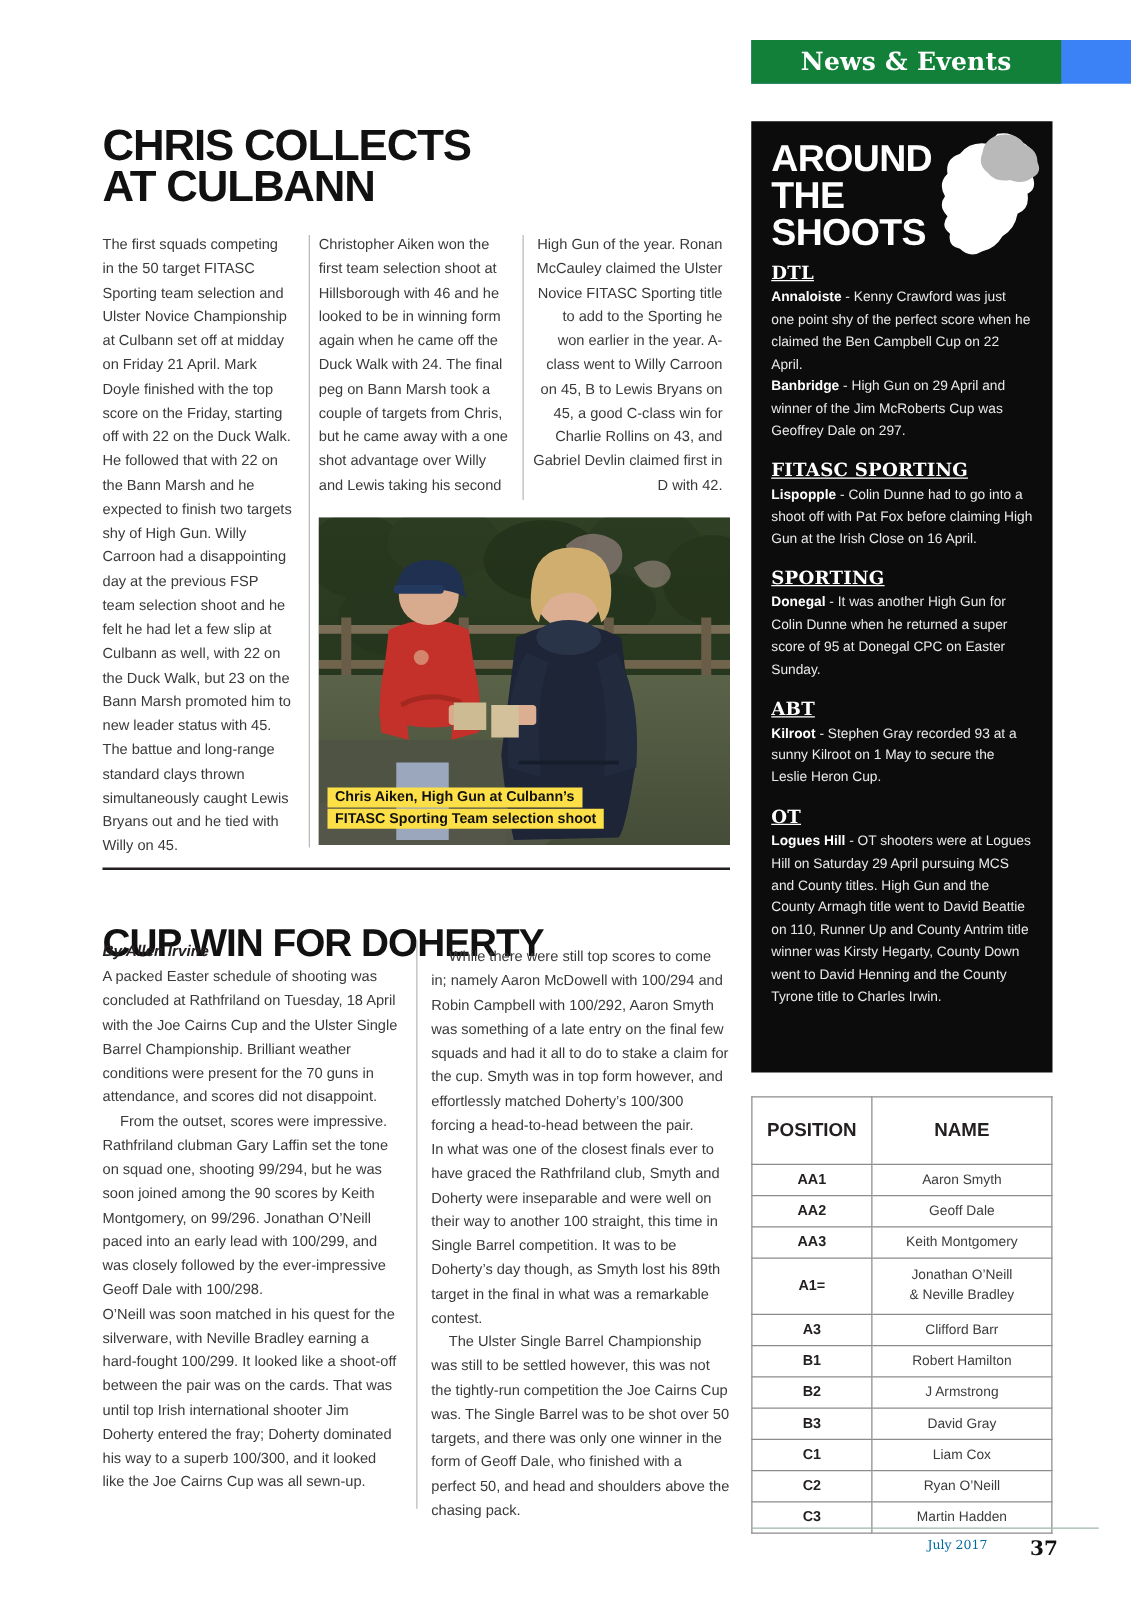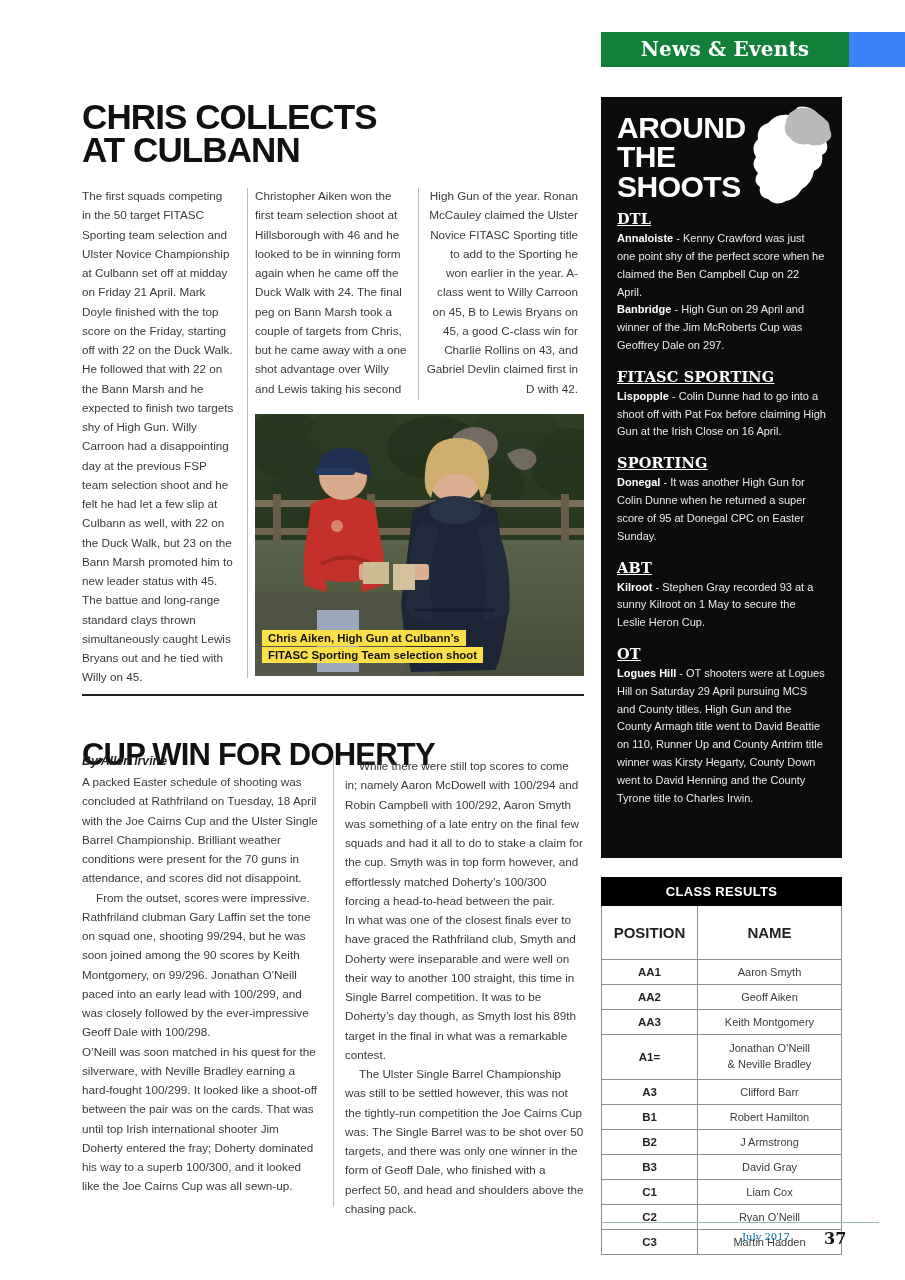--- a/index.html
+++ b/index.html
@@ -421,35 +421,32 @@
   <div class="shoot-cat">ABT</div>
   <p class="shoot-body"><b>Kilroot</b><span> - Stephen Gray recorded 93 at a sunny Kilroot on 1 May to secure the Leslie Heron Cup.</span></p>
 
   <div class="shoot-cat">OT</div>
   <p class="shoot-body"><b>Logues Hill</b><span> - OT shooters were at Logues Hill on Saturday 29 April pursuing MCS and County titles. High Gun and the County Armagh title went to David Beattie on 110, Runner Up and County Antrim title winner was Kirsty Hegarty, County Down went to David Henning and the County Tyrone title to Charles Irwin.</span></p>
 </div>
 
 <table class="results-table">
   <thead>
     <tr>
-      <th class="table-title" colspan="2">CLASS RESULTS</th>
-    </tr>
-    <tr>
       <th class="col-head">POSITION</th>
       <th class="col-head">NAME</th>
     </tr>
   </thead>
   <tbody>
     <tr>
         <td class="pos">AA1</td>
         <td>Aaron Smyth</td>
       </tr>
     <tr>
         <td class="pos">AA2</td>
-        <td>Geoff Aiken</td>
+        <td>Geoff Dale</td>
       </tr>
     <tr>
         <td class="pos">AA3</td>
         <td>Keith Montgomery</td>
       </tr>
     <tr>
       <td class="pos">A1=</td>
       <td>
         <span class="sub-line">Jonathan O’Neill</span>
         <span class="sub-line">&amp; Neville Bradley</span>

